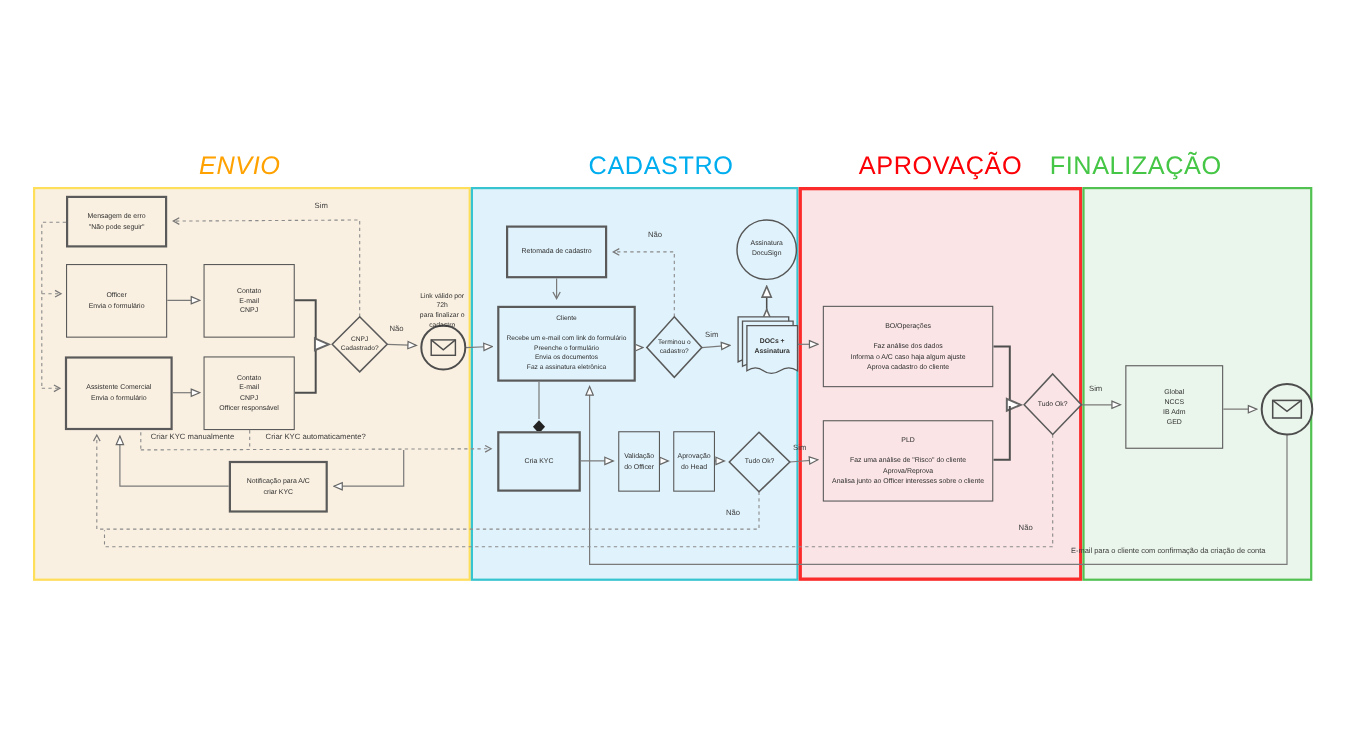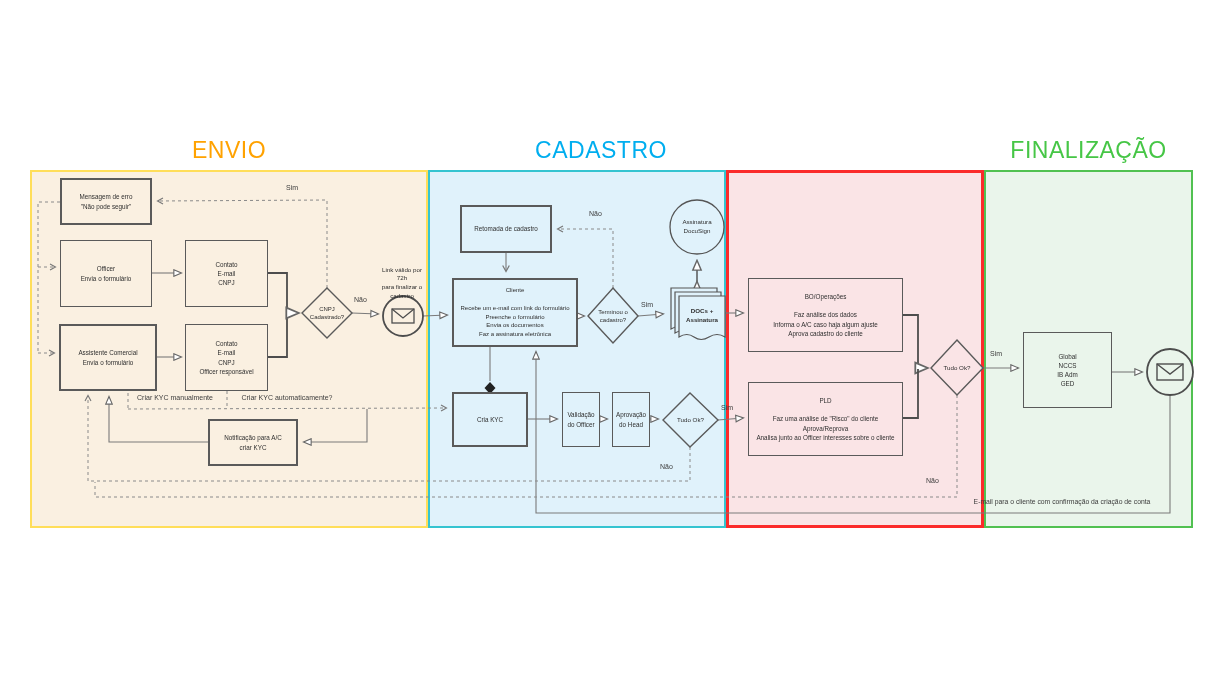--- a/index.html
+++ b/index.html
@@ -21,23 +21,24 @@
 </head>
 <body>
 
 <div id="stage">
 
   <div class="lane" style="left: 30px; width: 398px; border-width: 2px; background: rgb(250, 240, 225); border-color: rgb(255, 222, 89);"></div>
   <div class="lane" style="left: 428px; width: 298px; border-width: 2px; background: rgb(224, 242, 251); border-color: rgb(53, 196, 208);"></div>
   <div class="lane" style="left: 726px; width: 258px; border-width: 3px; background: rgb(250, 228, 230); border-color: rgb(251, 43, 43);"></div>
   <div class="lane" style="left: 984px; width: 209px; border-width: 2px; background: rgb(234, 245, 235); border-color: rgb(81, 193, 81);"></div>
 
-  <div class="lane-title" style="left: 30px; width: 398px; color: rgb(255, 162, 0);">ENVIO</div>
+  <div class="lane-title" style="left: 19px; width: 398px; color: rgb(255, 162, 0); font-style: italic;">ENVIO</div>
   <div class="lane-title" style="left: 452px; width: 298px; color: rgb(0, 174, 239);">CADASTRO</div>
-  <div class="lane-title" style="left: 984px; width: 209px; color: rgb(70, 198, 70);">FINALIZAÇÃO</div>
+  <div class="lane-title" style="left: 726px; width: 258px; color: rgb(251, 0, 6);">APROVAÇÃO</div>
+  <div class="lane-title" style="left: 928px; width: 209px; color: rgb(70, 198, 70);">FINALIZAÇÃO</div>
 
   <svg width="1223" height="686">
     <defs>
       <marker id="tri" markerWidth="9" markerHeight="8" refX="7.5" refY="4" orient="auto">
         <path d="M1,1 L8,4 L1,7 Z" fill="#ffffff" stroke="#666" stroke-width="1"></path>
       </marker>
       <marker id="vee" markerWidth="9" markerHeight="8" refX="7" refY="4" orient="auto">
         <path d="M2,1 L7.5,4 L2,7" fill="none" stroke="#777" stroke-width="1.1"></path>
       </marker>
     </defs>

